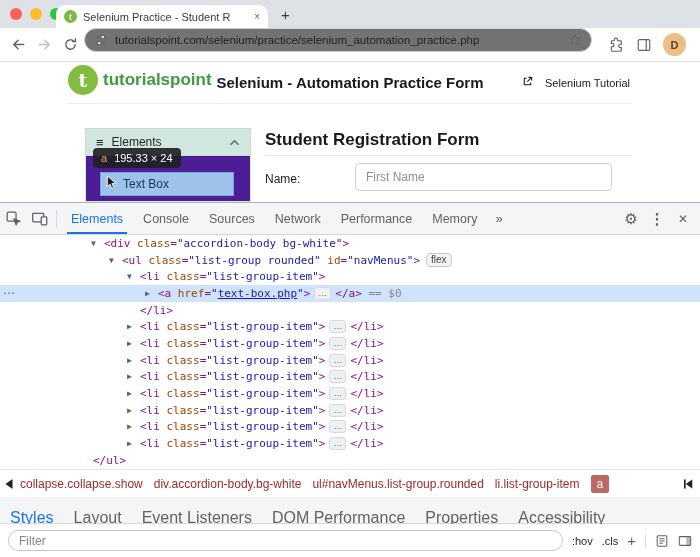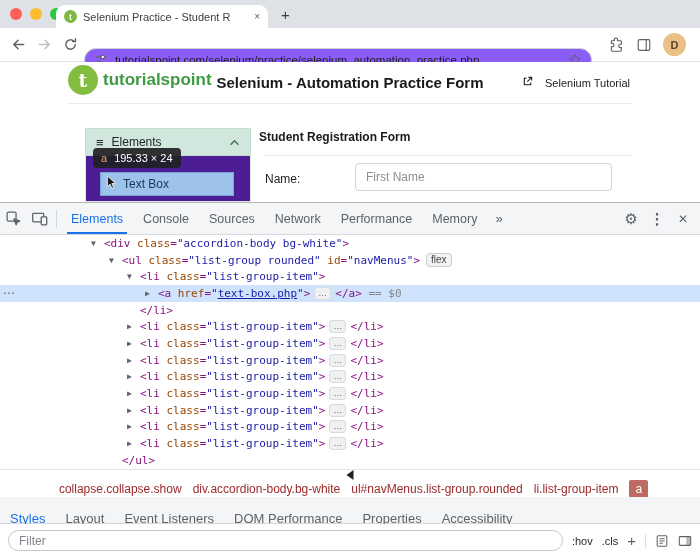--- a/index.html
+++ b/index.html
@@ -14,21 +14,21 @@
   .tab { position:absolute; left:56px; top:5px; width:212px; height:23px; background:#fff; border-radius:9px 9px 0 0; display:flex; align-items:center; gap:6px; padding:0 8px; font-size:11px; color:#3c4043; }
   .fav { width:13px; height:13px; border-radius:50%; background:#7cb93f; flex:0 0 auto; display:flex; align-items:center; justify-content:center; color:#fff; font-size:9px; font-weight:bold; }
   .tab-title { flex:1; white-space:nowrap; overflow:hidden; }
   .tab-close { color:#5f6368; font-size:10px; }
   .newtab { position:absolute; left:281px; top:6px; font-size:15px; color:#3c4043; }
 
   
   .toolbar { position:absolute; top:28px; left:0; right:0; height:34px; background:#fff; border-bottom:1px solid #e1e3e6; }
   .nav-btn { position:absolute; top:9px; width:20px; text-align:center; color:#5f6368; }
   .back { left:8px; } .fwd { left:34px; color:#bdc1c6; } .reload { left:60px; }
-  .omnibox { position:absolute; left:84px; top:20px; width:508px; height:24px; border:1px solid #cdd0d4; border-radius:13px; background:#8b5cf6; display:flex; align-items:center; gap:7px; padding:0 9px; }
+  .omnibox { position:absolute; left:84px; top:0; width:508px; height:24px; border:1px solid #cdd0d4; border-radius:13px; background:#737373; display:flex; align-items:center; gap:7px; padding:0 9px; }
   .tune { color:#5f6368; display:flex; }
   .url { flex:1; font-size:11.5px; color:#202124; white-space:nowrap; overflow:hidden; }
   .star { color:#5f6368; display:flex; }
   .tb-icon { position:absolute; top:9px; color:#5f6368; display:flex; }
   .ext { right:76px; } .sidepanel { right:48px; }
   .avatar { position:absolute; right:14px; top:5px; width:23px; height:23px; border-radius:50%; background:#eac086; color:#5d4223; display:flex; align-items:center; justify-content:center; font-size:11px; font-weight:bold; }
 
   
   .page { position:absolute; top:62px; left:0; right:0; height:140px; background:#fff; overflow:hidden; }
   .logo { position:absolute; left:68px; top:3px; display:flex; align-items:center; gap:5px; }
@@ -40,21 +40,21 @@
 
   .accordion { position:absolute; left:85px; top:66px; width:166px; }
   .acc-header { height:28px; background:#d1e7dd; border:1px solid #c2dccd; display:flex; align-items:center; gap:8px; padding:0 10px; font-size:12px; color:#212529; }
   .burger { font-size:13px; }
   .chev { margin-left:auto; color:#3e6e55; display:flex; }
   .acc-body { position:relative; height:46px; background:#4c1d95; border:1px solid #e3e6e8; border-top:none; }
   .textbox-item { position:absolute; left:14px; top:16px; width:134px; height:24px; background:#9dc3eb; border:1px solid #7aa7d6; display:flex; align-items:center; gap:6px; padding-left:5px; font-size:12px; color:#12365e; }
   .tooltip { position:absolute; left:8px; top:20px; z-index:5; background:rgba(32,33,36,.92); border-radius:4px; padding:4px 8px; display:flex; gap:7px; align-items:center; font-size:11px; white-space:nowrap; }
   .tt-tag { color:#f2a15d; } .tt-dims { color:#fff; }
 
-  .form-title { position:absolute; left:259px; top:68px; font-size:12px; font-weight:bold; color:#1a1a1a; }
+  .form-title { position:absolute; left:265px; top:68px; font-size:17px; font-weight:bold; color:#1a1a1a; }
   .form-rule { position:absolute; left:265px; right:68px; top:93px; border-top:1px solid #e4e7ea; }
   .name-label { position:absolute; left:265px; top:110px; font-size:12px; color:#212529; }
   .name-input { position:absolute; left:355px; top:101px; width:257px; height:28px; border:1px solid #ced4da; border-radius:4px; padding:0 10px; font-size:12px; color:#212529; font-family:"Liberation Sans",sans-serif; }
   .name-input::placeholder { color:#8b9095; }
 
   
   .devtools { position:absolute; top:202px; left:0; right:0; bottom:0; background:#fff; border-top:1px solid #aeb1b5; }
   .dt-toolbar { position:absolute; top:0; left:0; right:0; height:32px; background:#f4f5f7; border-bottom:1px solid #d5d8db; display:flex; align-items:center; }
   .dt-icon { width:26px; height:26px; display:flex; align-items:center; justify-content:center; color:#5f6368; }
   .dt-sep { width:1px; height:18px; background:#d5d8db; margin:0 4px; }
@@ -71,29 +71,29 @@
   .tree-row span { white-space:pre; }
   .tree-row.sel { background:#cfe3fc; }
   .row-dots { position:absolute; left:3px; color:#5f6368; font-size:12px; font-family:"Liberation Sans",sans-serif; }
   .arrow { flex:0 0 13px; width:13px; color:#5f6368; font-size:8px; }
   .tk-p { color:#881280; } .tk-a { color:#994500; } .tk-v { color:#1a1aa6; }
   .tk-l { color:#1a1aa6; text-decoration:underline; }
   .tk-q { color:#80868b; }
   .tk-e { background:#eef0f2; border:1px solid #d8dbde; border-radius:3px; color:#5f6368; font-size:9px; line-height:9px; padding:1px 3px; margin:0 4px; font-family:"Liberation Sans",sans-serif; }
   .tk-b { background:#f1f3f4; border:1px solid #c8ccd0; border-radius:4px; color:#444; font-size:10px; line-height:12px; padding:0 4px; margin-left:6px; font-family:"Liberation Sans",sans-serif; }
 
-  .crumbs { position:absolute; top:266px; left:0; right:0; height:28px; background:#fff; border-top:1px solid #e3e5e8; display:flex; align-items:center; padding:0 5px; font-size:12px;flex-direction:column; }
+  .crumbs { position:absolute; top:266px; left:0; right:0; height:28px; background:#fff; border-top:1px solid #e3e5e8; display:flex; align-items:center; padding:0 5px; font-size:12px; }
   .crumb-arrow, .crumb-end { display:flex; align-items:center; }
   .crumbs-wrap { display:flex; align-items:center; gap:11px; margin-left:7px; }
   .crumb { color:#9a2a2a; white-space:nowrap; }
   .crumb.active { background:#bd6b62; color:#fff; padding:2px 6px; border-radius:2px; }
   .crumb-end { margin-left:auto; }
 
   .styles-tabs { position:absolute; top:294px; left:0; right:0; height:27px; background:#f4f5f7; border-bottom:1px solid #d5d8db; display:flex; align-items:center; }
-  .st-tab { padding:0 10px; height:100%; display:flex; align-items:center; font-size:13px; color:#5f6368; position:relative; cursor:default;margin-top:16px; }
+  .st-tab { padding:0 10px; height:100%; display:flex; align-items:center; font-size:16px; color:#5f6368; position:relative; cursor:default;margin-top:16px; }
   .st-tab.sel { color:#1a73e8; }
   .st-tab.sel::after { content:""; position:absolute; left:6px; right:6px; bottom:0; height:2.5px; background:#1a73e8; }
 
   .filter-row { position:absolute; top:321px; left:0; right:0; bottom:0; background:#fff; display:flex; align-items:center; padding:0 8px; gap:9px; }
   .filter-input { flex:1; height:21px; border:1px solid #c3c7cb; border-radius:11px; padding:0 10px; font-size:12px; color:#202124; font-family:"Liberation Sans",sans-serif; }
   .filter-input::placeholder { color:#80868b; }
   .pseudo { font-size:11px; color:#28292b; }
   .plus { font-size:15px; color:#5f6368; }
   .vsep { width:1px; height:14px; background:#dadce0; }
   .f-icon { color:#5f6368; display:flex; }
@@ -368,21 +368,21 @@
       <div class="tree-row" style="padding-left: 127px;">
         <span class="arrow">▶</span>
         <span class="tk-p">&lt;li</span>
         <span class="tk-a"> class</span>
         <span class="tk-p">=</span>
         <span class="tk-v">"list-group-item"</span>
         <span class="tk-p">&gt;</span>
         <span class="tk-e">…</span>
         <span class="tk-p">&lt;/li&gt;</span>
       </div>
-      <div class="tree-row" style="padding-left: 109px;">
+      <div class="tree-row" style="padding-left: 80px;">
         <span class="arrow"></span>
         <span class="tk-p">&lt;/ul&gt;</span>
       </div>
     </div>
 
   <div class="crumbs">
     <span class="crumb-arrow">
       <svg width="8" height="10" viewBox="0 0 8 10">
           <path d="M7.5 0L0.5 5l7 5z" fill="#202124"></path>
         </svg>

